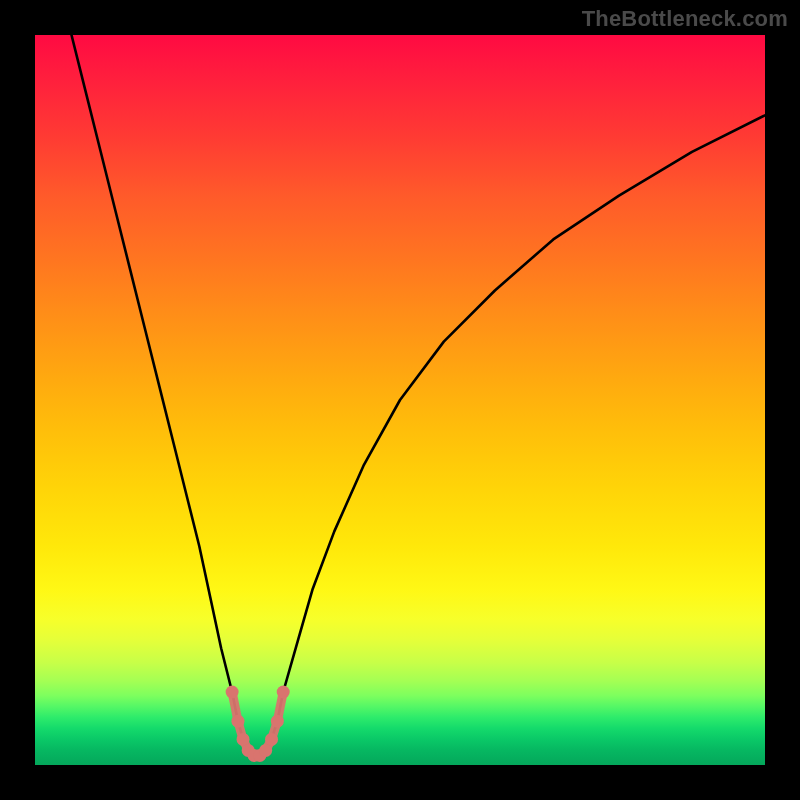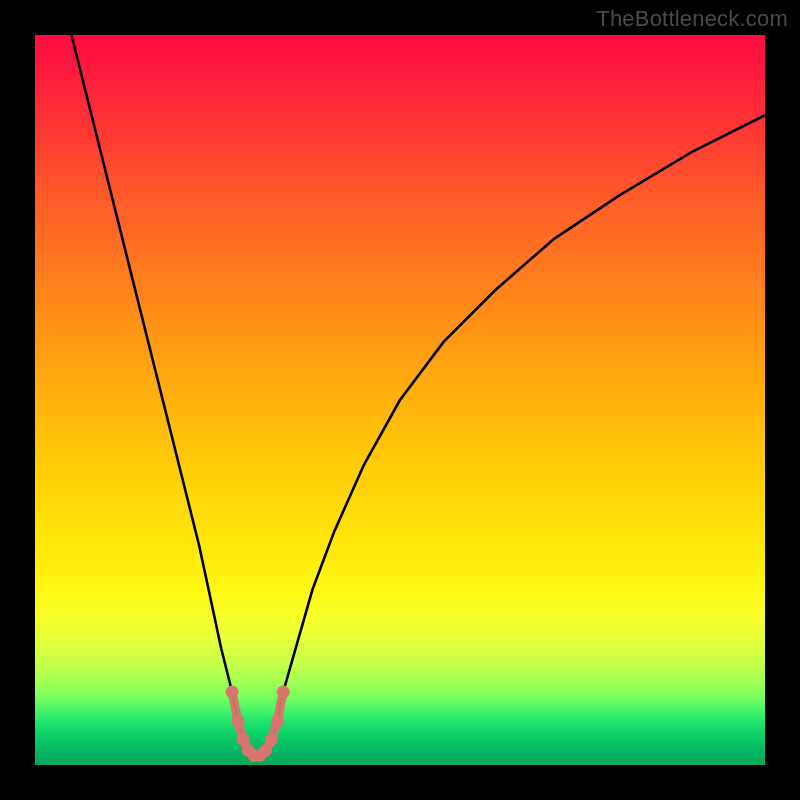--- a/index.html
+++ b/index.html
@@ -53,21 +53,21 @@
       #06b761 98%,
       #04a75b 100%
     );
   }
   .watermark {
     position: absolute;
     top: 6px;
     right: 12px;
     color: #4a4a4a;
     font-size: 22px;
-    font-weight: 400;
+    font-weight: 700;
     letter-spacing: 0.2px;
     user-select: none;
     text-align: center;
   }
   svg.curves {
     position: absolute;
     inset: 0;
   }
 </style>
 </head>

